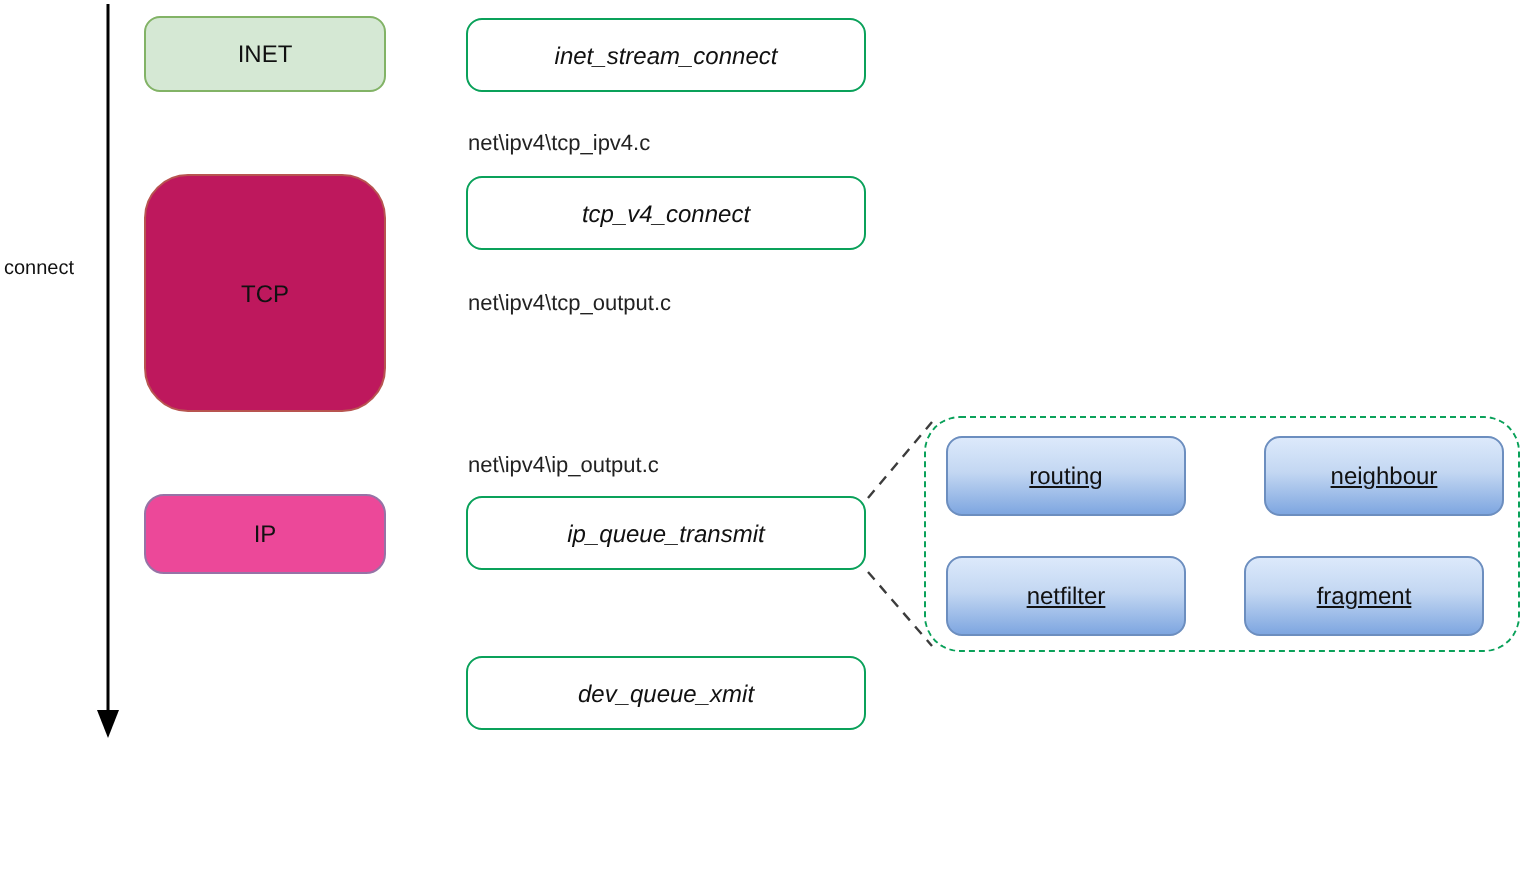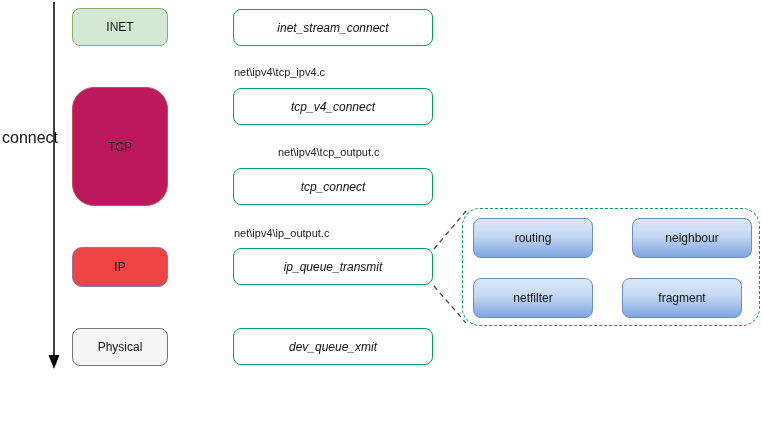--- a/index.html
+++ b/index.html
@@ -20,36 +20,36 @@
     left: 0; top: 0;
     width: 763px; height: 448px;
     pointer-events: none;
   }
   .flow-label {
     position: absolute;
     left: 2px;
     top: 129px;
     width: 44px;
     text-align: left;
-    font-size: 16px;
+    font-size: 10px;
     color: #111111;
   }
   .layer-box {
     position: absolute;
     left: 72px;
-    width: 96px;
+    width: 121px;
     display: flex;
     align-items: center;
     justify-content: center;
     font-size: 12px;
     color: #111111;
   }
   .layer-inet     { top: 8px;   height: 38px;  background: #d5e8d4; border: 1px solid #82b366; border-radius: 8px;  }
   .layer-tcp      { top: 87px;  height: 119px; background: #be185d; border: 1px solid #b85450; border-radius: 22px; }
-  .layer-ip       { top: 247px; height: 40px;  background: #ef4444; border: 1px solid #9673a6; border-radius: 10px; }
+  .layer-ip       { top: 247px; height: 40px;  background: #ec4899; border: 1px solid #9673a6; border-radius: 10px; }
   .layer-physical { top: 328px; height: 38px;  background: #f5f5f5; border: 1px solid #777777; border-radius: 8px;  }
   .fn-box {
     position: absolute;
     left: 233px;
     width: 200px;
     height: 37px;
     background: #ffffff;
     border: 1.5px solid #0aa15a;
     border-radius: 8px;
     display: flex;
@@ -68,21 +68,21 @@
   .file-label {
     position: absolute;
     left: 234px;
     width: 200px;
     height: 14px;
     font-size: 11px;
     color: #222222;
     text-align: left;
   }
   .file-1 { top: 66px; }
-  .file-2 { top: 146px; margin-left: 44px; }
+  .file-2 { top: 146px; }
   .file-3 { top: 227px; }
   .file-4 { top: 307px; }
   .detail-box {
     position: absolute;
     left: 462px;
     top: 208px;
     width: 298px;
     height: 118px;
     border: 1.5px dashed #0aa15a;
     border-radius: 18px;
@@ -93,20 +93,21 @@
     width: 120px;
     height: 40px;
     background: linear-gradient(180deg, #dcE9fb 0%, #c3d7f2 45%, #7ea6e0 100%);
     border: 1px solid #6c8ebf;
     border-radius: 8px;
     display: flex;
     align-items: center;
     justify-content: center;
     font-size: 12px;
     color: #111111;
+    text-decoration: underline;
   }
   .node-0 { left: 10px;  top: 9px;  }
   .node-1 { left: 169px; top: 9px; justify-content: center;  }
   .node-2 { left: 10px;  top: 69px; }
   .node-3 { left: 159px; top: 69px; }
 </style>
 </head>
 <body>
 
 <div class="canvas">
@@ -124,37 +125,31 @@
 
   <div class="layer-box layer-inet">
     <span>INET</span>
   </div>
   <div class="layer-box layer-tcp">
     <span>TCP</span>
   </div>
   <div class="layer-box layer-ip">
     <span>IP</span>
   </div>
-  <div class="layer-box layer-physical">
-    <span>Physical</span>
-  </div>
 
   <div class="fn-box fn-0">
     <span>inet_stream_connect</span>
   </div>
 
   <div class="file-label file-1">net\ipv4\tcp_ipv4.c</div>
   <div class="fn-box fn-1">
     <span>tcp_v4_connect</span>
   </div>
 
   <div class="file-label file-2">net\ipv4\tcp_output.c</div>
-  <div class="fn-box fn-2">
-    <span>tcp_connect</span>
-  </div>
 
   <div class="file-label file-3">net\ipv4\ip_output.c</div>
   <div class="fn-box fn-3">
     <span>ip_queue_transmit</span>
   </div>
 
   <div class="fn-box fn-4">
     <span>dev_queue_xmit</span>
   </div>
 

